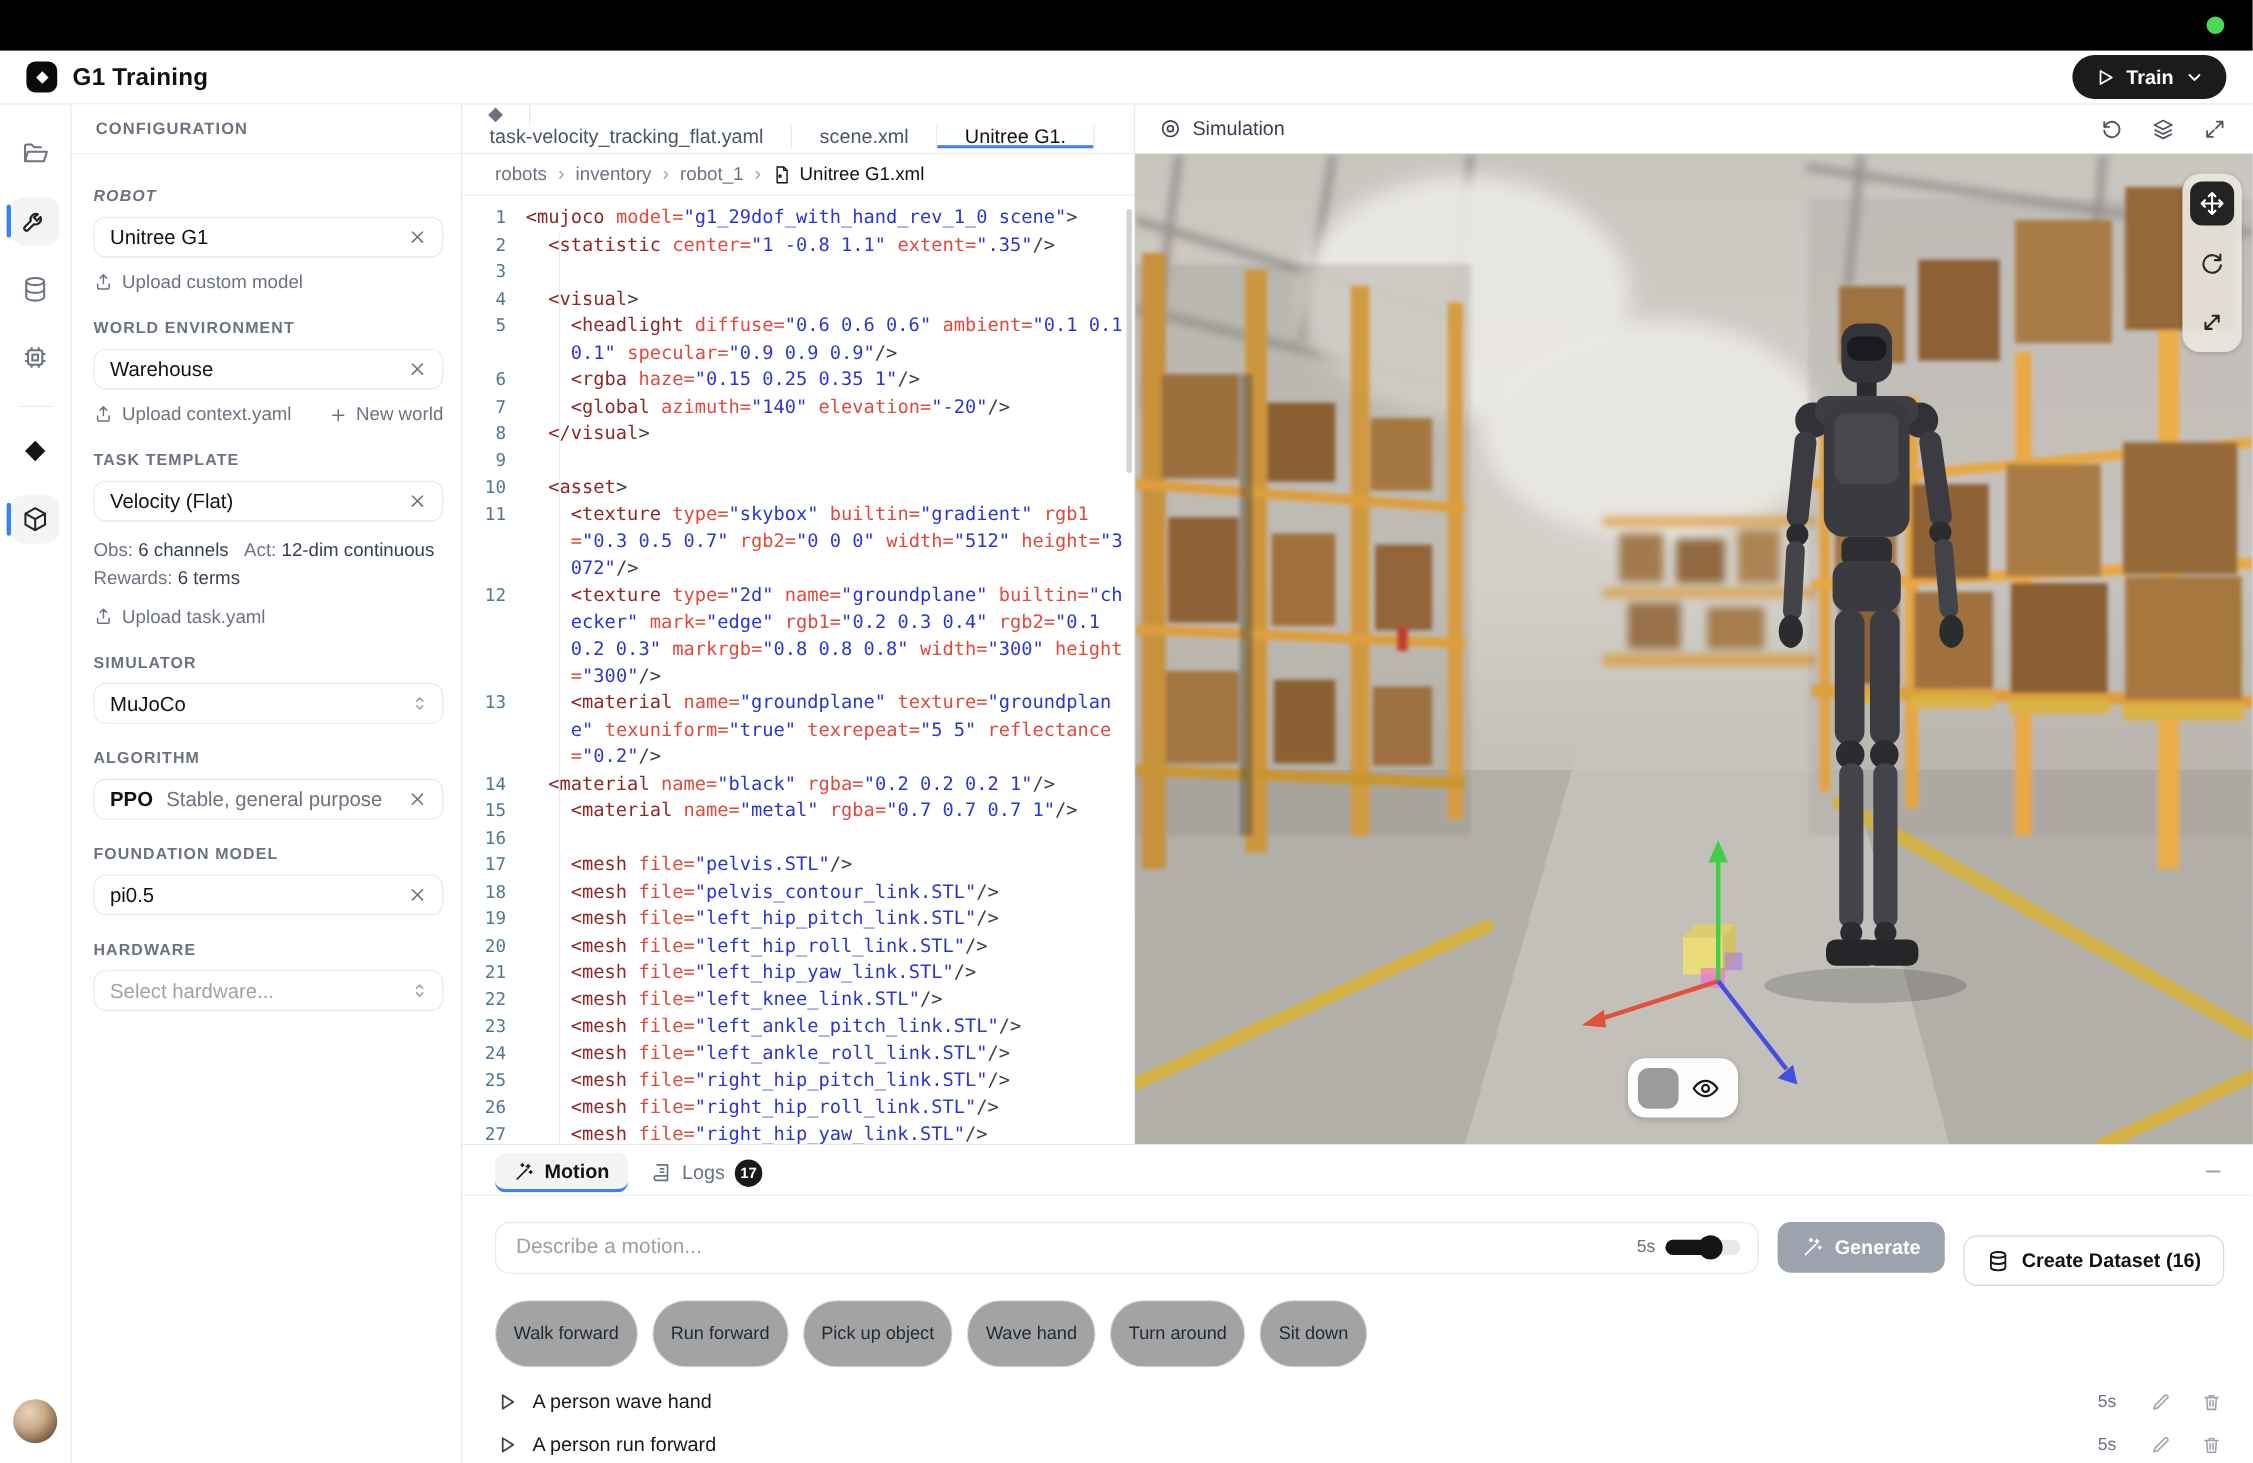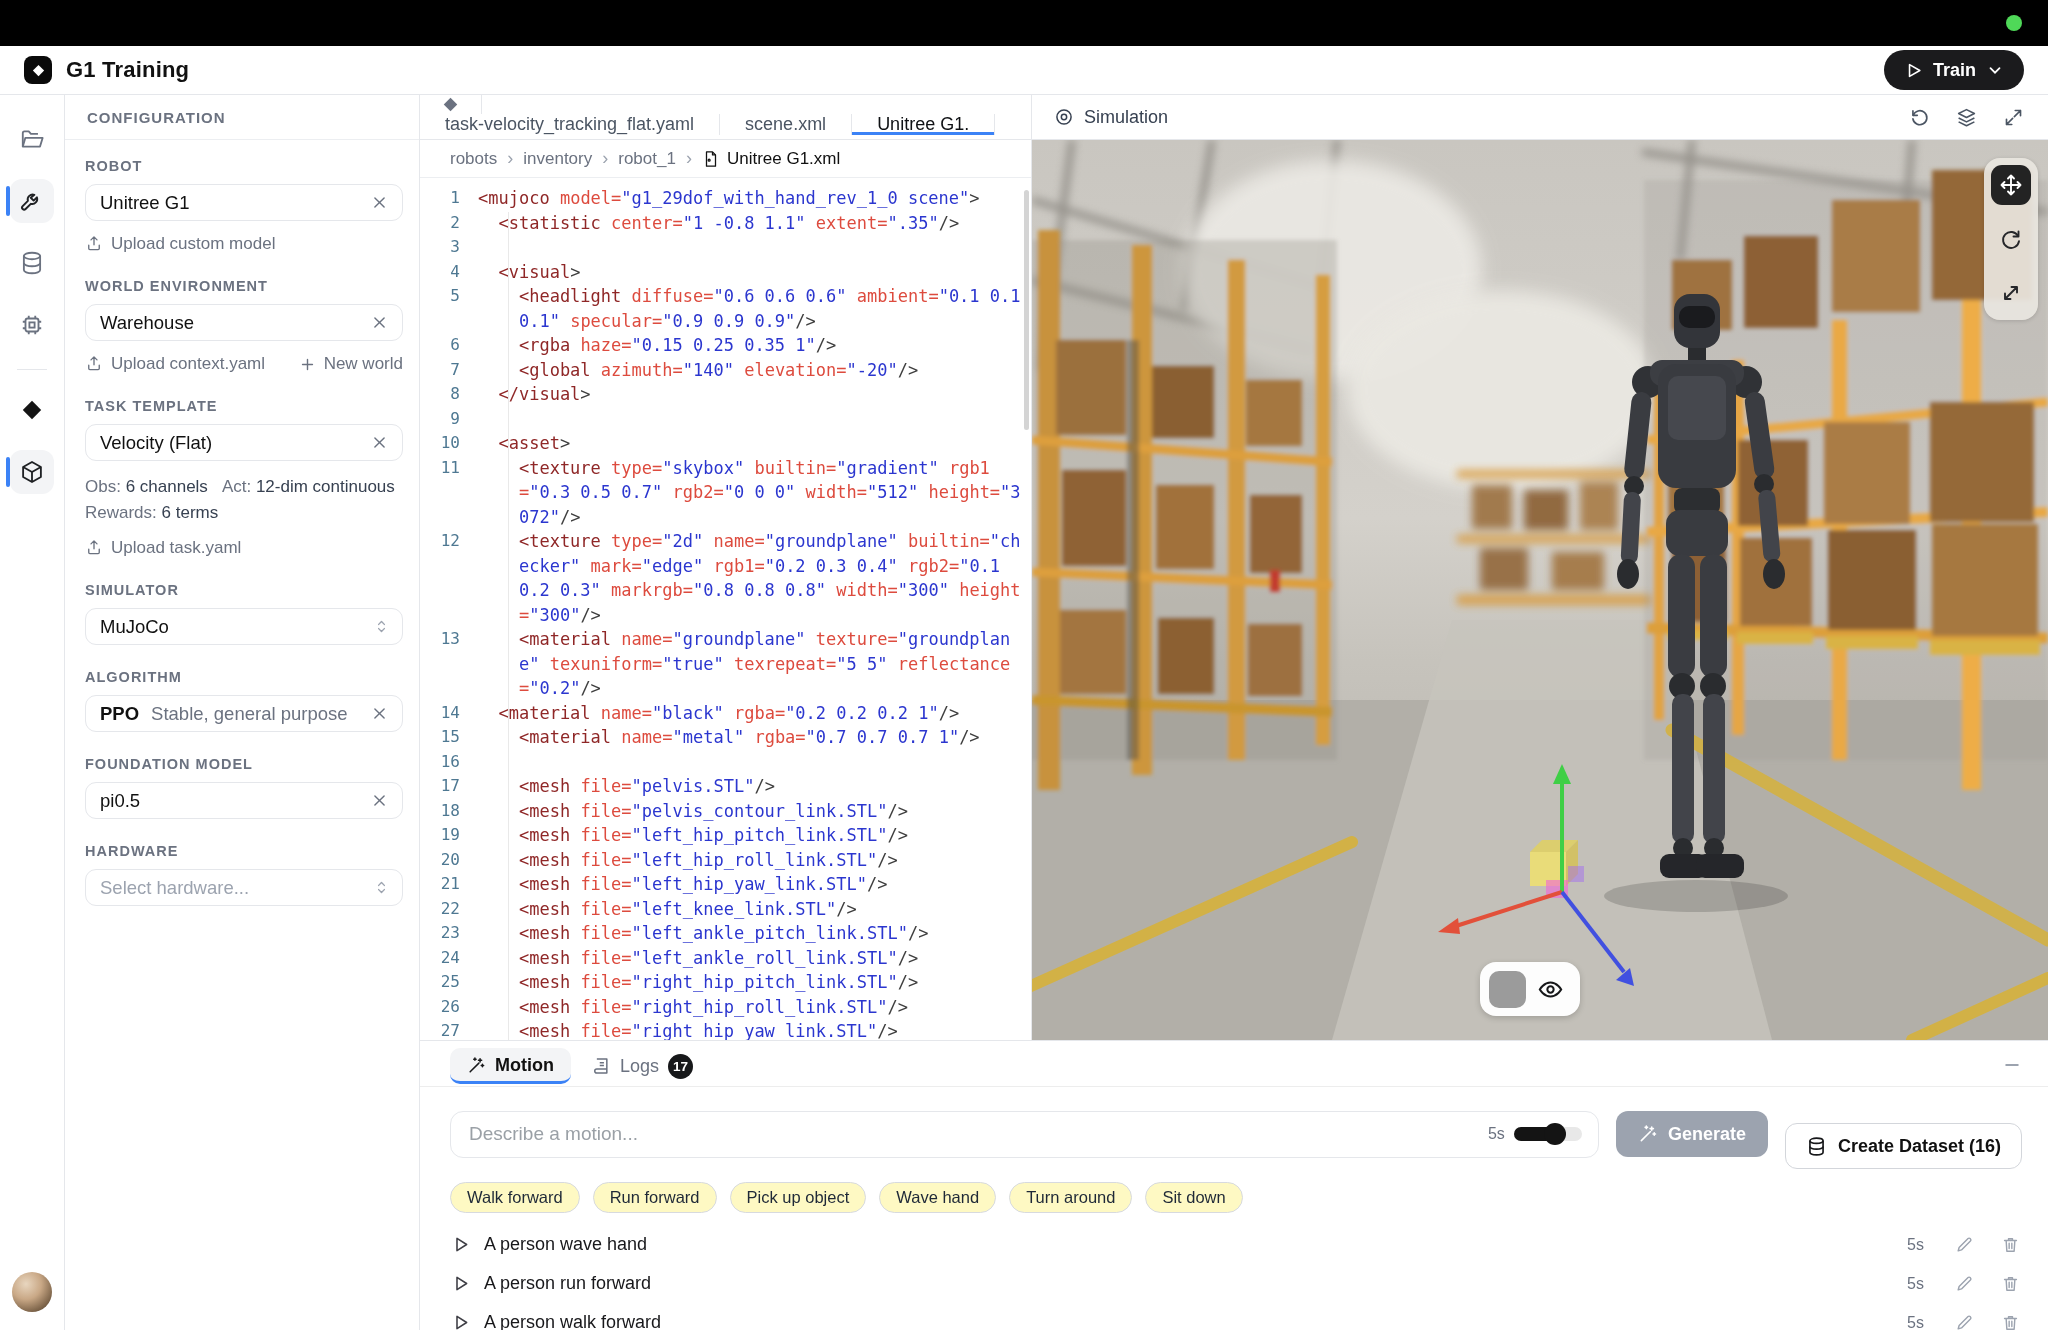--- a/index.html
+++ b/index.html
@@ -37,21 +37,21 @@
   .rail-div { width:30px; height:1px; background:#e5e7eb; margin:4px 0 18px; }
   .avatar { position:absolute; bottom:18px; left:12px; width:40px; height:40px; border-radius:50%;
     background:radial-gradient(circle at 35% 30%, #e8d6bf 0%, #c9a886 40%, #7a6147 75%, #4e4236 100%); }
 
   
   .config { width:355px; border-right:1px solid #e5e7eb; background:#fff; }
   .cfg-title { height:45px; border-bottom:1px solid #eceef1; display:flex; align-items:center;
     padding:0 22px; font-size:15px; font-weight:700; color:#6b7280; letter-spacing:1px; }
   .cfg-body { padding:16px 16px 0 20px; }
   .sec-label { font-size:14.5px; font-weight:700; color:#6b7280; letter-spacing:1px; margin-top:24px; }
-  .sec-label:first-child { margin-top:2px; }
+  .sec-label:first-child { margin-top:15px;font-style:italic; }
   .field { margin-top:10px; height:37px; border:1px solid #e5e7eb; border-radius:11px;
     display:flex; align-items:center; padding:0 12px 0 14px; font-size:18.5px; color:#111; background:#fff; }
   .field .fval { flex:1; white-space:nowrap; overflow:hidden; }
   .field .fdesc { color:#6b7280; margin-left:12px; flex:1; white-space:nowrap; overflow:hidden; }
   .field .ph { color:#9ca3af; flex:1; }
   .iconbtn { background:none; border:none; cursor:pointer; display:flex; align-items:center; padding:2px; }
   .linkrow { display:flex; align-items:center; margin-top:13px; gap:8px; }
   .uplink { display:flex; align-items:center; gap:8px; font-size:17px; color:#6b7280;
     background:none; border:none; cursor:pointer; font-family:inherit; }
   .newworld { margin-left:auto; }
@@ -122,21 +122,21 @@
   .durlabel { font-size:16px; color:#6b7280; }
   .slider { position:relative; width:68px; height:22px; cursor:pointer; }
   .slider .track { position:absolute; top:4px; left:0; right:0; height:14px; border-radius:8px; background:#e8e8e8; }
   .slider .fill { position:absolute; top:4px; left:0; width:42px; height:14px; border-radius:8px; background:#141414; }
   .slider .thumb { position:absolute; top:0; left:30px; width:22px; height:22px; border-radius:50%; background:#141414; }
   .gen-btn { height:46px; padding:0 22px; border:none; border-radius:12px; background:#9ca3af; color:#fff;
     font-size:18px; font-weight:600; display:flex; align-items:center; gap:10px; cursor:pointer; font-family:inherit; }
   .ds-btn { height:46px; padding:0 20px; border:1.5px solid #d3d6db; border-radius:12px; background:#fff;
     color:#111; font-size:18px; font-weight:600; display:flex; align-items:center; gap:11px; cursor:pointer; font-family:inherit;margin-top:24px; }
   .chips { display:flex; gap:13px; margin-top:13px; }
-  .chip { border:1.5px solid #d7dadf; border-radius:999px; background:#fef9c3; padding:5px 16px;
+  .chip { border:1.5px solid #d7dadf; border-radius:999px; background:#a3a3a3; padding:20px 16px;
     font-size:16.5px; color:#1f2937; cursor:pointer; font-family:inherit; white-space:nowrap; }
   .mlist { margin-top:12px; }
   .mrow { height:39px; display:flex; align-items:center; gap:13px; }
   .mrow .mtext { font-size:18px; color:#18181b; flex:1; }
   .mrow .mdur { font-size:16px; color:#6b7280; margin-right:6px; }
   .mrow .ricon { background:none; border:none; cursor:pointer; display:flex; padding:2px; margin-left:10px; }
   .playbtn { background:none; border:none; cursor:pointer; display:flex; padding:0; }
 </style>
 </head>
 <body>

